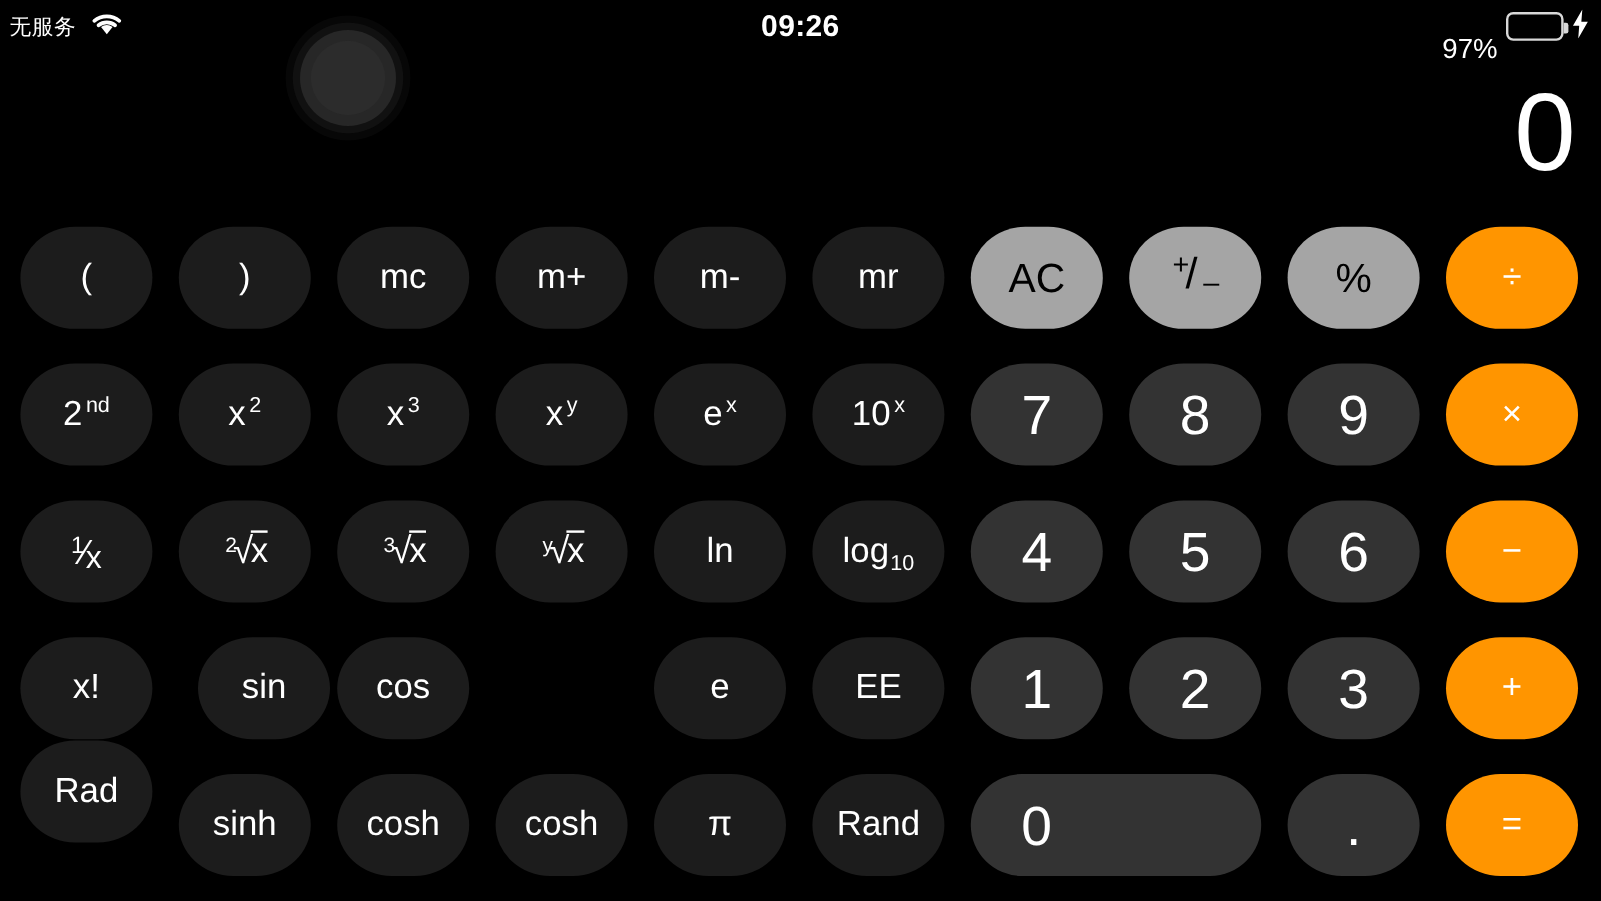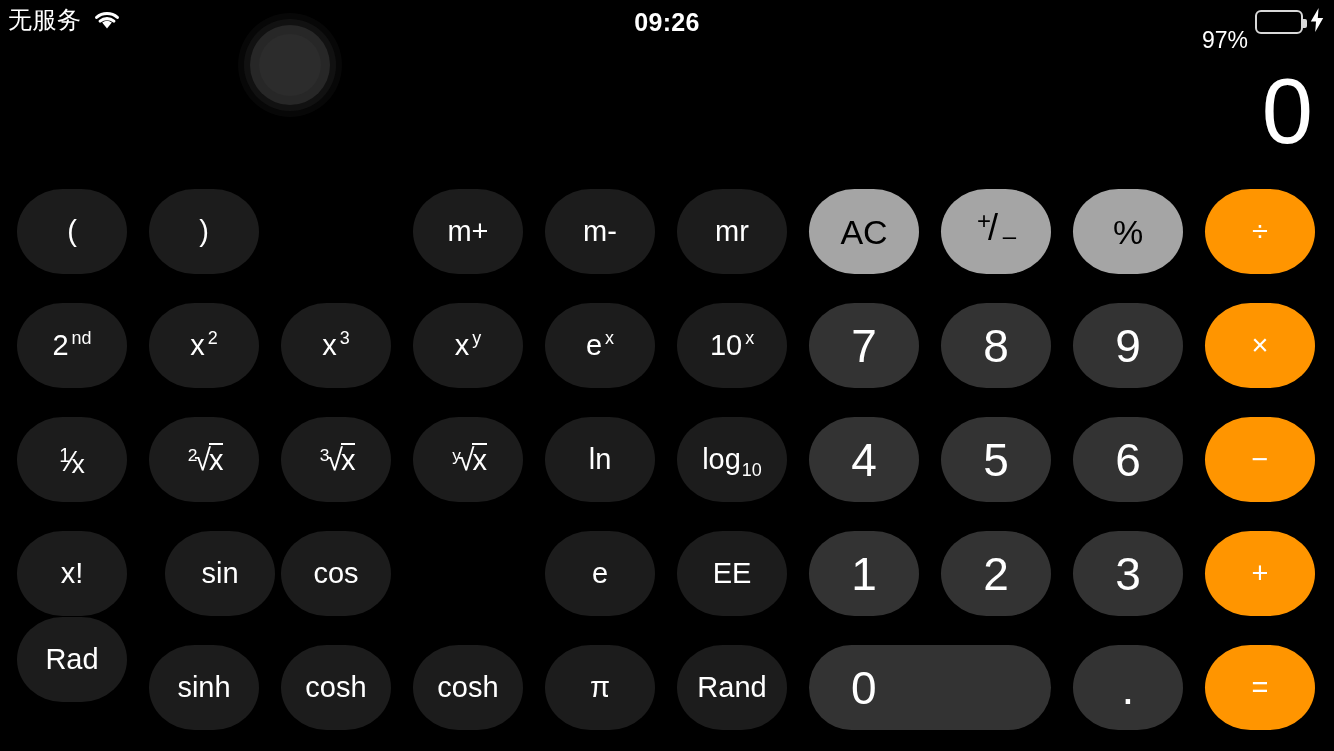--- a/index.html
+++ b/index.html
@@ -28,24 +28,24 @@
   }
   .status-left {
     position: absolute;
     left: 8px; top: 0;
     height: 44px;
     display: flex;
     align-items: center;
     gap: 10px;
   }
   .carrier {
-    font-size: 24px;
+    font-size: 18px;
     letter-spacing: 0.5px;
     line-height: 1;
-    font-family: Liberation Mono, monospace;
+    font-family: Liberation Sans, sans-serif;
   }
   .wifi-icon { display: block; }
   .status-center {
     position: absolute;
     left: 0; top: 0;
     width: 1334px;
     height: 44px;
     display: flex;
     align-items: center;
     justify-content: center;
@@ -272,20 +272,23 @@
   <span id="display-value">0</span>
 </div>
 
 <div id="keypad">
     <div class="key fn" style="left: 0px; top: 0px; width: 110px;">
       <span>(</span>
     </div>
     <div class="key fn" style="left: 132px; top: 0px; width: 110px;">
       <span>)</span>
     </div>
+    <div class="key fn" style="left: 264px; top: 0px; width: 110px;">
+      <span>mc</span>
+    </div>
     <div class="key fn" style="left: 396px; top: 0px; width: 110px;">
       <span>m+</span>
     </div>
     <div class="key fn" style="left: 528px; top: 0px; width: 110px;">
       <span>m-</span>
     </div>
     <div class="key fn" style="left: 660px; top: 0px; width: 110px;">
       <span>mr</span>
     </div>
     <div class="key util" style="left: 792px; top: 0px; width: 110px;">

